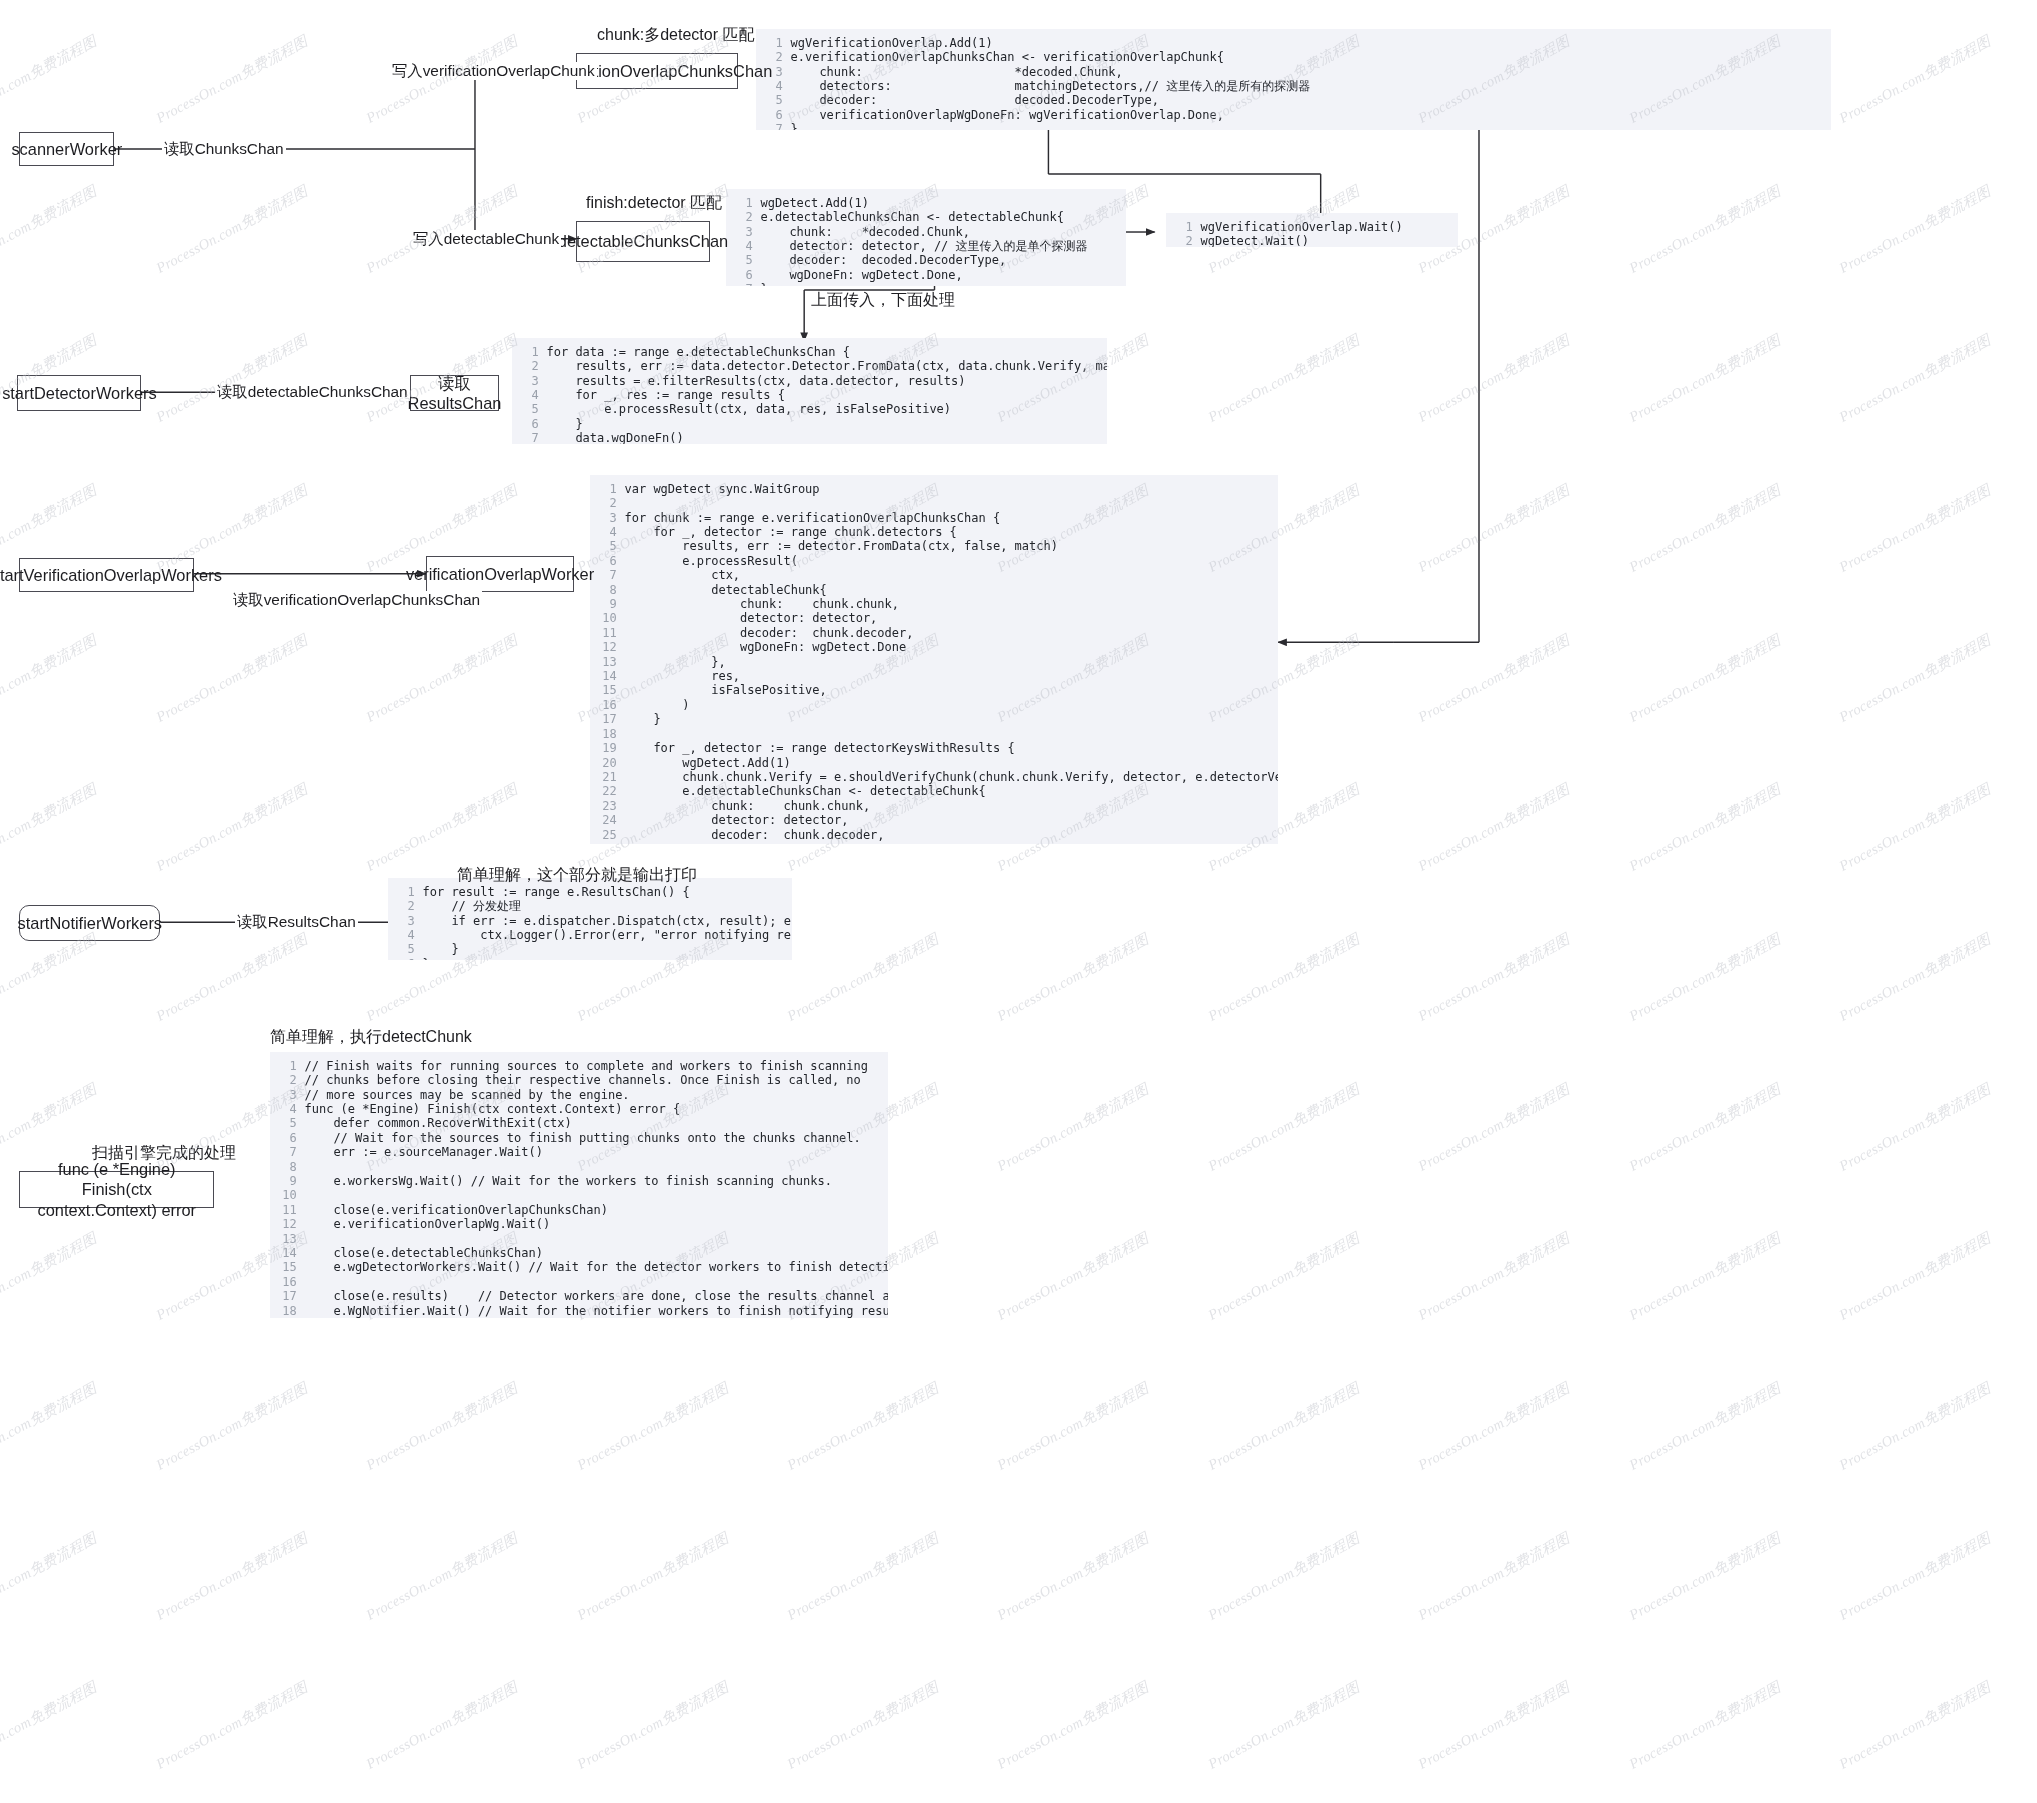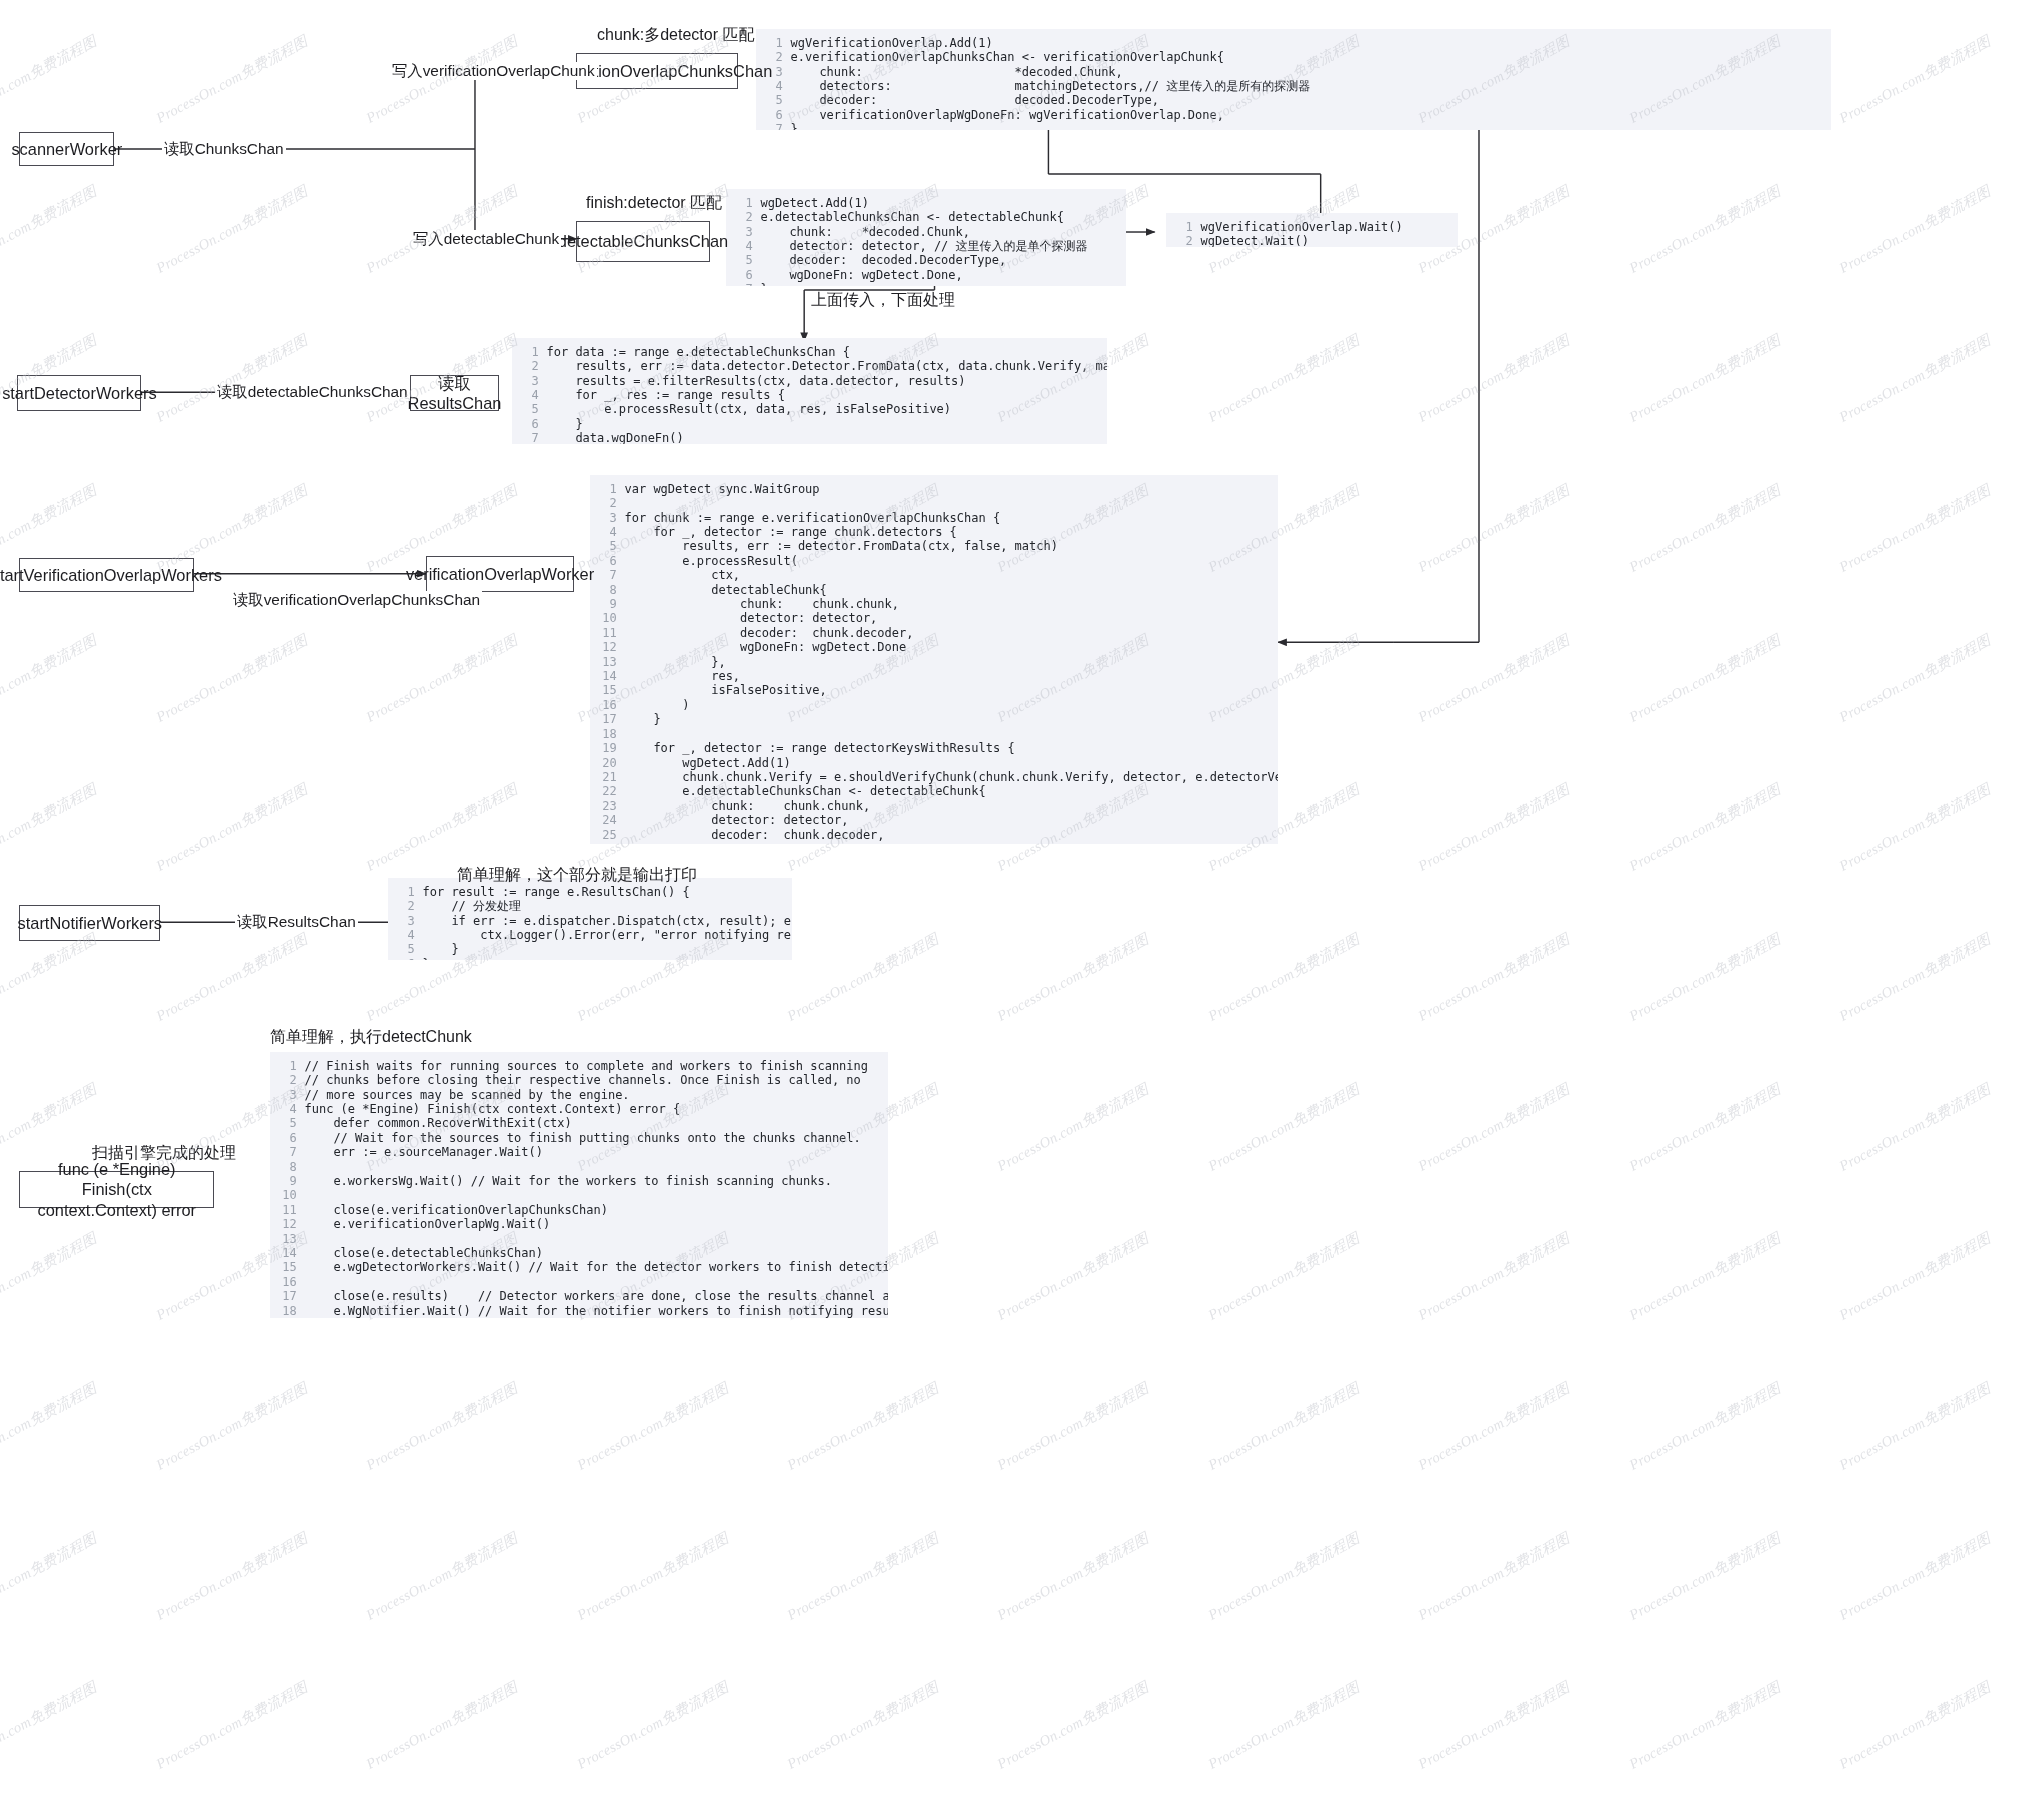--- a/index.html
+++ b/index.html
@@ -168,21 +168,21 @@
   </div>
 
   <div class="node" style="left:19.3px; top:558px; width:175px; height:34px;">
     <span>startVerificationOverlapWorkers</span>
   </div>
 
   <div class="node" style="left:426px; top:556px; width:148px; height:36px;">
     <span>verificationOverlapWorker</span>
   </div>
 
-  <div class="node" style="left:19.3px; top:905px; width:141px; height:36px;">
+  <div class="node" style="left:19.3px; top:905px; width:141px; height:36px;border-radius:10px;">
     <span>startNotifierWorkers</span>
   </div>
 
   <div class="node" style="left:19.3px; top:1171px; width:195px; height:37px;">
     <span>func (e *Engine) Finish(ctx context.Context) error</span>
   </div>
 
   <div class="edge-label" style="left:162px; top:140px;">
     <span>读取ChunksChan</span>
   </div>

